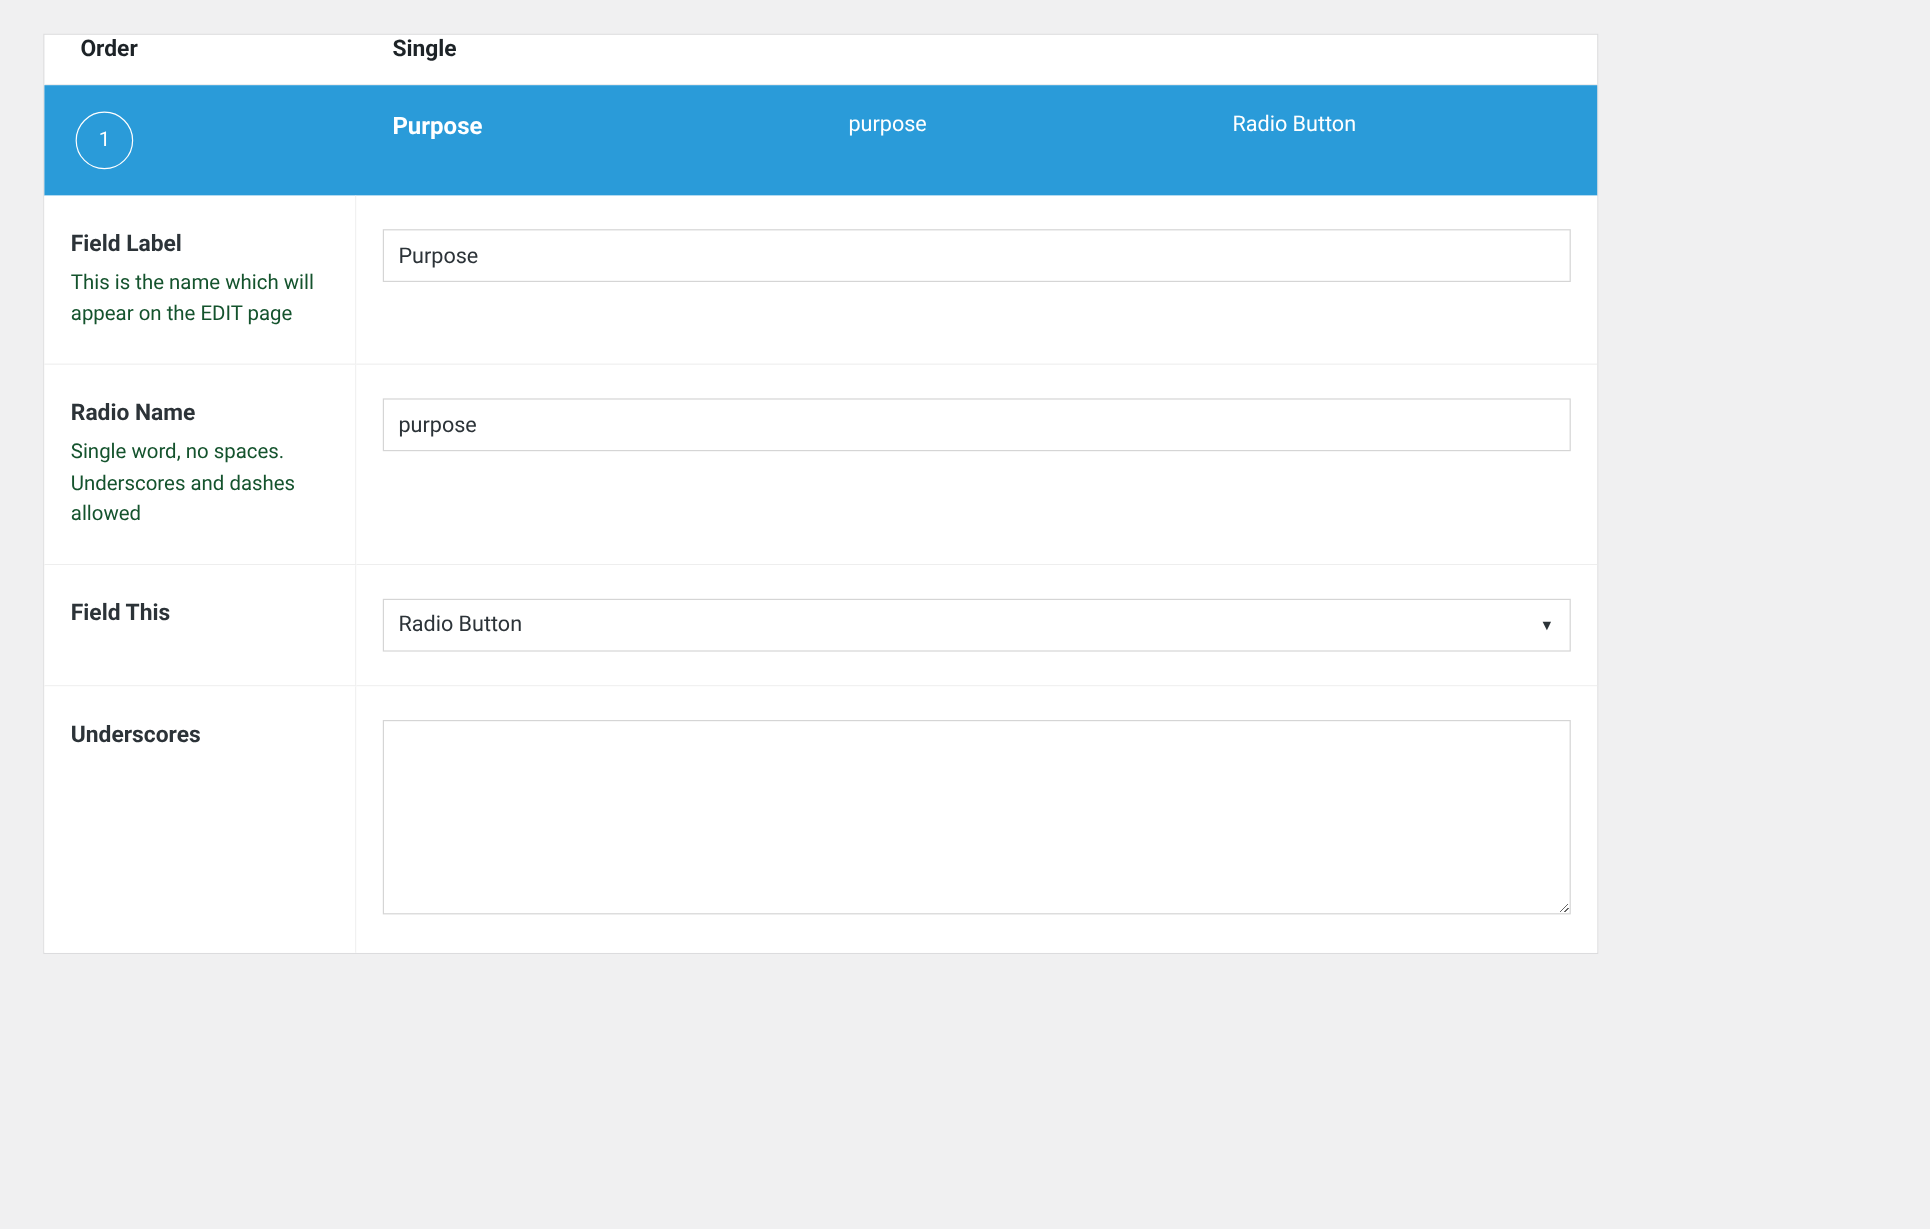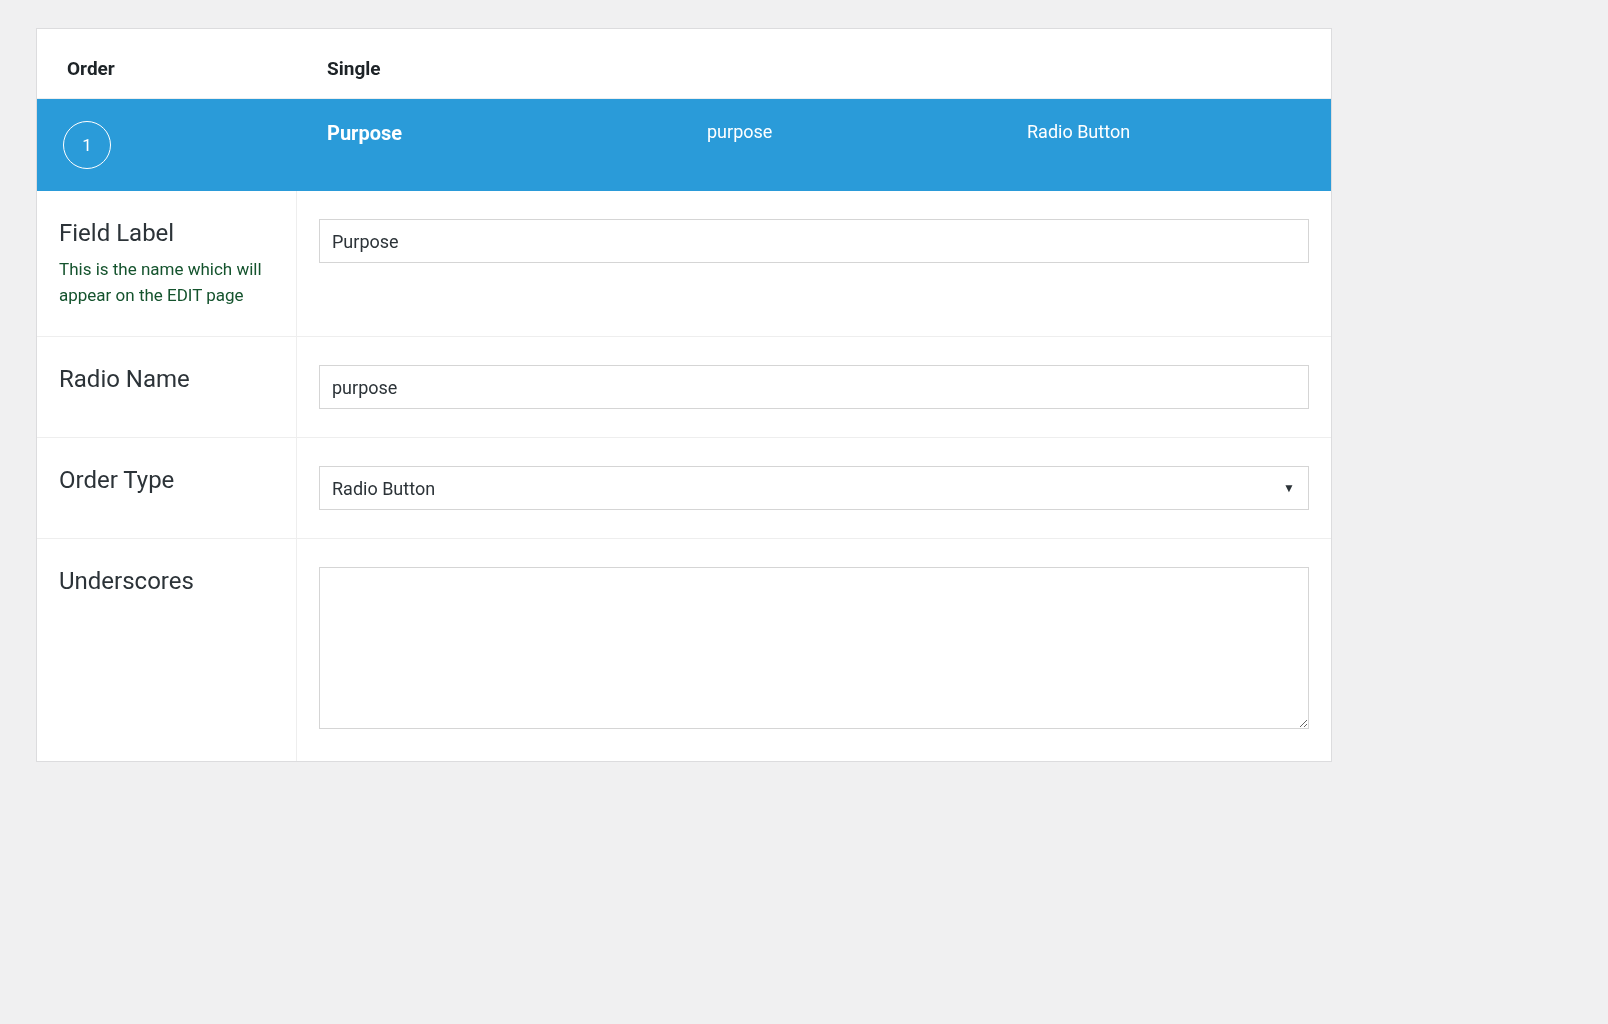--- a/index.html
+++ b/index.html
@@ -15,21 +15,21 @@
       color: #3c434a;
     }
     .panel {
       background: #fff;
       border: 1px solid #dcdcde;
       width: 1296px;
     }
     .header-row {
       display: grid;
       grid-template-columns: 260px 380px 320px 1fr;
-      padding: 28px 0 18px 0;
+      padding: 0 0 18px 0;
       border-bottom: 1px solid #eee;
     }
     .header-row .cell {
       font-weight: 700;
       font-size: 19px;
       color: #1d2327;
       padding-left: 30px;
     }
     .header-row .cell:first-child {
       padding-left: 30px;
@@ -82,22 +82,22 @@
     .setting-right {
       border-bottom: 1px solid #eee;
       padding: 28px 22px 28px 22px;
       background: #fff;
     }
     .setting-row:last-child .setting-left,
     .setting-row:last-child .setting-right {
       border-bottom: none;
     }
     .setting-title {
-      font-weight: 400;
-      font-size: 24px;
+      font-weight: 700;
+      font-size: 19px;
       color: #2c3338;
       margin-bottom: 10px;
     }
     .setting-desc {
       font-size: 17px;
       color: #14532d;
       line-height: 1.5;
     }
     .text-input {
       width: 100%;
@@ -176,29 +176,30 @@
         <div class="setting-desc">This is the name which will appear on the EDIT page</div>
       </div>
       <div class="setting-right">
         <input type="text" class="text-input" value="Purpose" style="">
       </div>
     </div>
 
     <div class="setting-row">
       <div class="setting-left">
         <div class="setting-title">Radio Name</div>
+        <div class="setting-desc">Single word, no spaces. Underscores and dashes allowed</div>
       </div>
       <div class="setting-right">
         <input type="text" class="text-input" value="purpose" style="">
       </div>
     </div>
 
     <div class="setting-row">
       <div class="setting-left">
-        <div class="setting-title">Order Type</div>
+        <div class="setting-title">Field This</div>
       </div>
       <div class="setting-right">
         <div class="select-wrap">
           <select class="select-input">
             <option>Radio Button</option>
           </select>
           <span class="select-caret">▼</span>
         </div>
       </div>
     </div>

